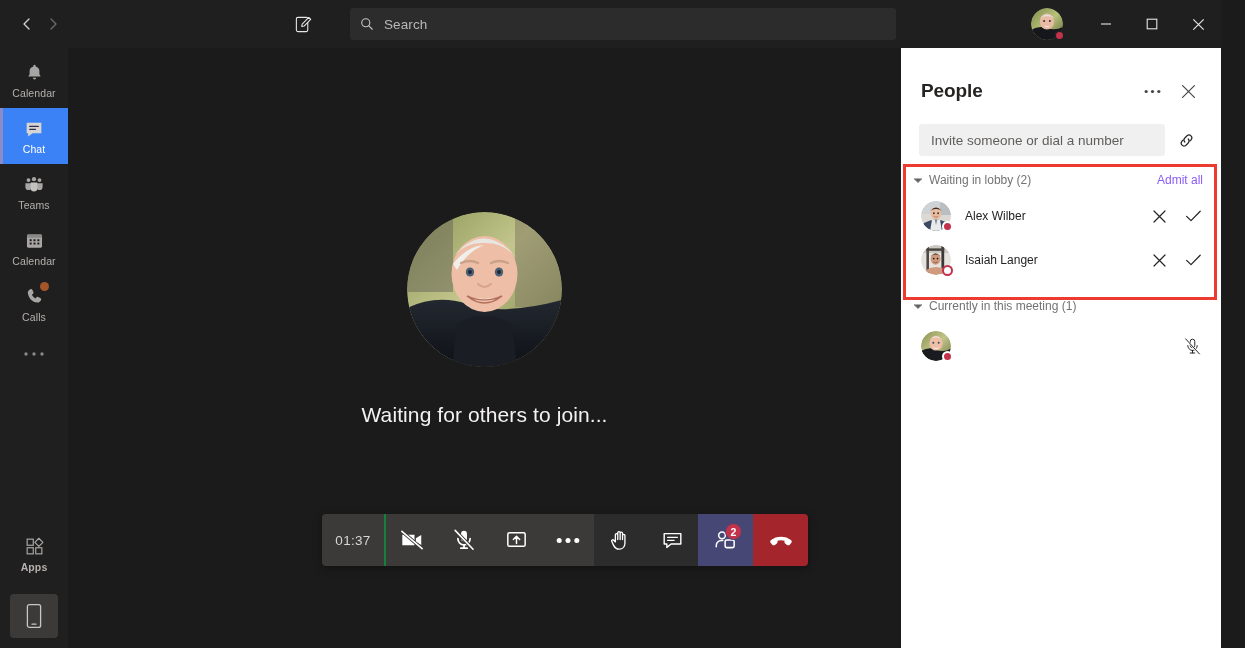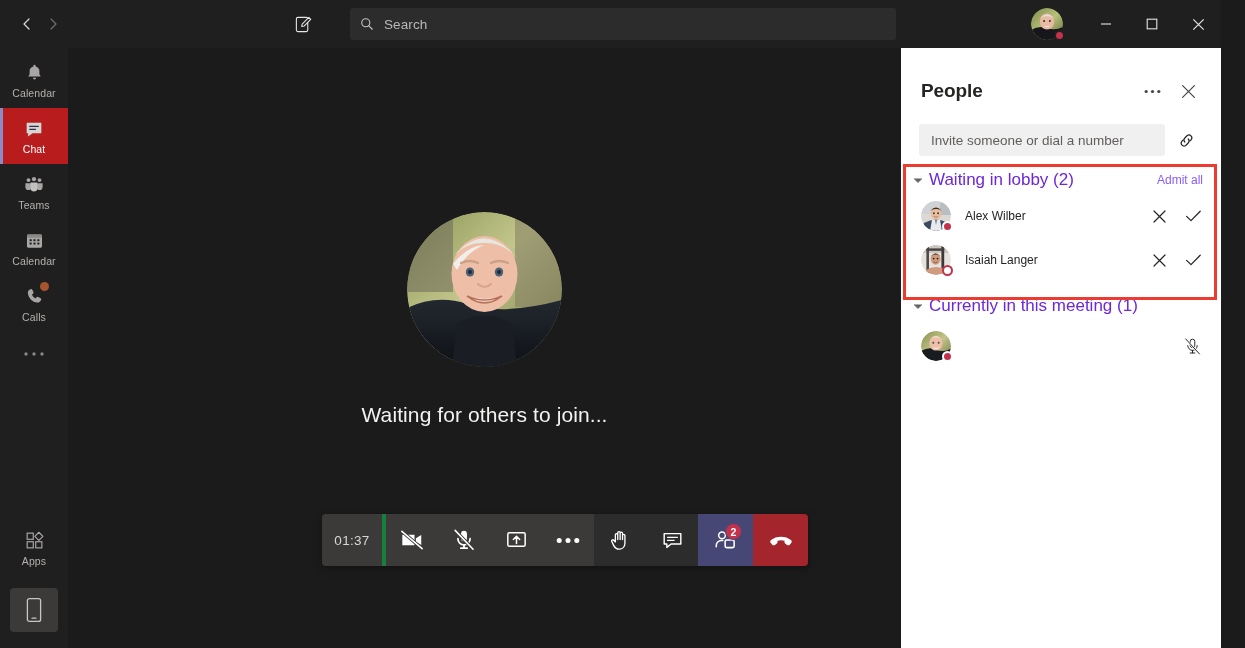--- a/index.html
+++ b/index.html
@@ -62,31 +62,31 @@
     padding-top: 4px;
     position: relative;
   }
   .rail-item {
     width: 68px; height: 56px;
     display: flex; flex-direction: column; align-items: center; justify-content: center;
     cursor: pointer; position: relative; color: #c8c6c4;
   }
   .rail-item .ricon { height: 22px; display: flex; align-items: center; justify-content: center; margin-bottom: 3px; }
   .rail-item .rlabel { font-size: 10.5px; color: #b3b0ad; letter-spacing: .1px; line-height: 12px; }
-  .rail-item.active { background: #b91c1c; }
+  .rail-item.active { background: #3b82f6; }
   .rail-item.active::before {
     content: ""; position: absolute; left: 0; top: 0; bottom: 0; width: 3px; background: #8b8cc7;
   }
   .rail-item.active .rlabel { color: #ffffff; }
   .rail-dots { width: 68px; height: 44px; display: flex; align-items: center; justify-content: center; cursor: pointer; }
   .rail-badge {
     position: absolute; top: 6px; right: 19px;
     width: 9px; height: 9px; border-radius: 50%; background: #a4562a;
   }
-  .rail-bottom { margin-top: auto; display: flex; flex-direction: column; align-items: center; padding-bottom: 16px; }
+  .rail-bottom { margin-top: auto; display: flex; flex-direction: column; align-items: center; padding-bottom: 10px; font-weight: bold; }
   .rail-device {
     width: 48px; height: 44px; border-radius: 4px; background: #3b3a39;
     display: flex; align-items: center; justify-content: center; cursor: pointer; margin-top: 12px;
   }
 
   
   .stage {
     flex: 1; background: #1b1b1b;
     position: relative;
     display: flex; flex-direction: column; align-items: center; justify-content: center;
@@ -104,21 +104,21 @@
     height: 52px;
     display: flex; align-items: stretch;
     border-radius: 4px; overflow: hidden;
     box-shadow: 0 2px 8px rgba(0,0,0,.35);
   }
   .cb-group { display: flex; align-items: stretch; background: #3b3a39; }
   .cb-group.dim { background: #2d2c2c; }
   .cb-timer {
     width: 64px; display: flex; align-items: center; justify-content: center;
     color: #d6d6d6; font-size: 13.5px; letter-spacing: .3px;
-    border-right: 4px solid #15803d;
+    border-right: 2px solid #15803d;
   }
   .cb-btn {
     width: 52px; display: flex; align-items: center; justify-content: center;
     cursor: pointer; position: relative;
   }
   .cb-btn.people { background: #464775; width: 55px; }
   .cb-btn.hangup { background: #a4262c; width: 55px; }
   .cb-badge {
     position: absolute; top: 9px; left: 27px;
     min-width: 17px; height: 17px; padding: 0 4px;
@@ -159,21 +159,21 @@
 
   .section { margin-top: 10px; }
   .section-head {
     display: flex; align-items: center;
     padding: 4px 18px 4px 8px; height: 28px;
   }
   .chev {
     width: 18px; display: flex; align-items: center; justify-content: center;
     cursor: pointer; margin-right: 2px;
   }
-  .section-title { font-size: 17px; color: #6d28d9; }
+  .section-title { font-size: 12px; color: #737373; }
   .section-action {
     margin-left: auto; font-size: 12px; color: #8b5cf6; cursor: pointer;
   }
 
   .prow {
     display: flex; align-items: center;
     height: 44px; padding: 0 14px 0 20px;
     cursor: default;
   }
   .pav { position: relative; width: 30px; height: 30px; margin-right: 14px; flex: 0 0 30px; }

